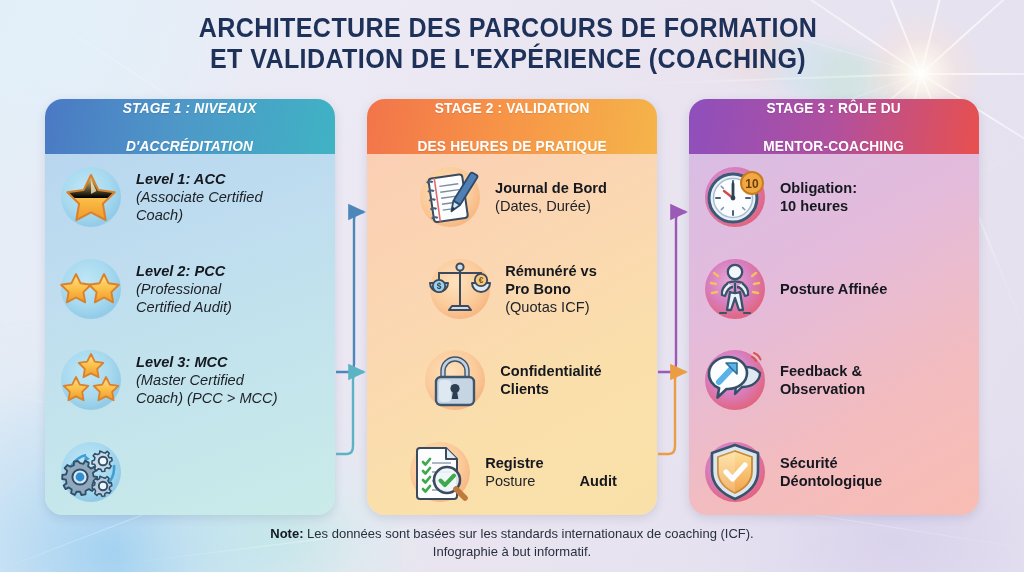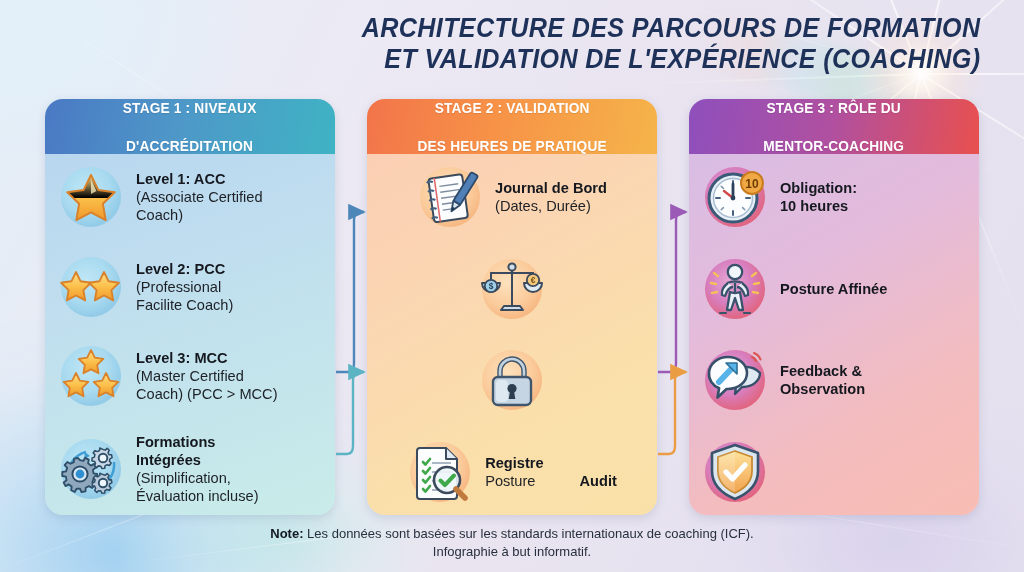--- a/index.html
+++ b/index.html
@@ -55,40 +55,40 @@
     background:linear-gradient(90deg,rgba(255,255,255,0),rgba(255,255,255,.75),rgba(255,255,255,0));
     transform-origin:50% 50%;
   }
   .corner-tl{
     position:absolute;left:-40px;top:-30px;width:300px;height:220px;
     background:radial-gradient(ellipse at 30% 30%,rgba(226,240,250,.9) 0%,rgba(255,255,255,0) 70%);
   }
 
   
   #title{
-    position:absolute;left:0;right:8px;top:13px;text-align:right;z-index:5;font-style:italic;
+    position:absolute;left:0;right:8px;top:13px;text-align:center;z-index:5;
   }
   #title .tl{
     display:block;
     font-family:"Liberation Sans",sans-serif;
     font-weight:bold;font-size:27px;line-height:31px;
     letter-spacing:.4px;color:#1d3159;
     transform:scaleX(.93);
   }
 
   
   #cols{
     position:absolute;left:0;top:99px;width:1024px;height:418px;z-index:4;
   }
   .col{
     position:absolute;top:0;width:290px;height:416px;
     border-radius:18px;overflow:hidden;
     box-shadow:0 3px 10px rgba(80,90,130,.17);
   }
-  .col.c1{left:45px;}
+  .col.c1{left:45px;font-style:italic;}
   .col.c2{left:367px;}
   .col.c3{left:689px;}
 
   .col-head{
     height:55px;display:flex;align-items:center;justify-content:center;
     text-align:center;padding:0 10px;box-sizing:border-box;
   }
   .col-head span{
     color:#fff;font-weight:bold;font-size:15.5px;line-height:19px;
     letter-spacing:.2px;transform:scaleX(.94);display:block;
@@ -220,21 +220,21 @@
             </defs>
             <g transform="translate(-1,0)">
               <path d="M19 18 L23.6 27.3 L33.9 28.8 L26.4 36.1 L28.2 46.3 L19 41.5 L9.8 46.3 L11.6 36.1 L4.1 28.8 L14.4 27.3 Z" fill="url(#stg2)" stroke="#d9822b" stroke-width="1.9" stroke-linejoin="round"></path>
               <path d="M47 18 L51.6 27.3 L61.9 28.8 L54.4 36.1 L56.2 46.3 L47 41.5 L37.8 46.3 L39.6 36.1 L32.1 28.8 L42.4 27.3 Z" fill="url(#stg2)" stroke="#d9822b" stroke-width="1.9" stroke-linejoin="round"></path>
             </g>
           </svg>
         </div>
         <div class="txt">
           <div class="t1">Level 2: PCC</div>
           <div class="t2">(Professional</div>
-          <div class="t2">Facilite Coach)</div>
+          <div class="t2">Certified Audit)</div>
         </div>
       </div>
 
       <div class="item">
         <div class="ic">
           <div class="disc"></div>
           <svg class="gl" viewBox="0 0 66 66">
             <defs>
               <linearGradient id="stg3" x1="0" y1="0" x2="0" y2="1">
                 <stop offset="0" stop-color="#ffe08a"></stop>
@@ -274,26 +274,20 @@
             <g transform="translate(45,22)">
               <path d="M0,-10.5 L2.9,-9.6 L5.1,-11.8 L7.6,-9.3 L6.1,-6.6 L7.6,-3.9 L10.5,-3.9 L11.1,-0.4 L8.4,1 L7.8,4 L10,6.1 L7.9,9.1 L5,8.1 L2.4,9.6 L2.1,12.6 L-1.4,12.8 L-2.6,10 L-5.6,9.6 L-7.7,11.7 L-10.4,9.4 L-9.2,6.6 L-10.5,3.9 L-13.4,3.6 L-13.3,0.1 L-10.5,-1.1 L-9.9,-4.1 L-12,-6.3 L-9.7,-9 L-6.9,-7.8 L-4.2,-9.2 L-3.9,-12.1 Z" fill="#c9d8e6" stroke="#2f4f68" stroke-width="1.9" stroke-linejoin="round" transform="scale(.82)"></path>
                 <circle cx="0" cy="0" r="4.3" fill="#eef5fb" stroke="#2f4f68" stroke-width="1.9"></circle>
             </g>
 
             <g transform="translate(45,47)">
               <path d="M0,-10.5 L2.9,-9.6 L5.1,-11.8 L7.6,-9.3 L6.1,-6.6 L7.6,-3.9 L10.5,-3.9 L11.1,-0.4 L8.4,1 L7.8,4 L10,6.1 L7.9,9.1 L5,8.1 L2.4,9.6 L2.1,12.6 L-1.4,12.8 L-2.6,10 L-5.6,9.6 L-7.7,11.7 L-10.4,9.4 L-9.2,6.6 L-10.5,3.9 L-13.4,3.6 L-13.3,0.1 L-10.5,-1.1 L-9.9,-4.1 L-12,-6.3 L-9.7,-9 L-6.9,-7.8 L-4.2,-9.2 L-3.9,-12.1 Z" fill="#b7c9da" stroke="#2f4f68" stroke-width="1.9" stroke-linejoin="round" transform="scale(.8)"></path>
                 <circle cx="0" cy="0" r="4.2" fill="#eef5fb" stroke="#2f4f68" stroke-width="1.9"></circle>
             </g>
           </svg>
-        </div>
-        <div class="txt">
-          <div class="t1">Formations</div>
-          <div class="t1">Intégrées</div>
-          <div class="t2">(Simplification,</div>
-          <div class="t2">Évaluation incluse)</div>
         </div>
       </div>
 
     </div>
   </div>
 
   <div class="col c2">
     <div class="col-head">
       <span><span>STAGE 2 : VALIDATION</span><br><span>DES HEURES DE PRATIQUE</span></span>
     </div>
@@ -347,33 +341,42 @@
             <circle cx="33" cy="11" r="3.6" fill="#cfdce9" stroke="#3b4a5c" stroke-width="2"></circle>
             <path d="M3 27 L21 27 A9 9 0 0 1 3 27 Z" fill="#dde9f3" stroke="#3b4a5c" stroke-width="2" stroke-linejoin="round"></path>
             <path d="M45 27 L63 27 A9 9 0 0 1 45 27 Z" fill="#dde9f3" stroke="#3b4a5c" stroke-width="2" stroke-linejoin="round"></path>
             <circle cx="12" cy="30" r="6.2" fill="#9fd0ea" stroke="#3b4a5c" stroke-width="1.8"></circle>
             <text x="12" y="33.4" font-size="8.4" font-weight="bold" text-anchor="middle" fill="#2a4258" font-family="Liberation Sans, sans-serif">$</text>
             <circle cx="54" cy="24" r="6.2" fill="#f3c97e" stroke="#3b4a5c" stroke-width="1.8"></circle>
             <text x="54" y="27.4" font-size="8.4" font-weight="bold" text-anchor="middle" fill="#7a4e14" font-family="Liberation Sans, sans-serif">€</text>
             <path d="M22 54 L44 54 L41 50 L25 50 Z" fill="#cfdce9" stroke="#3b4a5c" stroke-width="2" stroke-linejoin="round"></path>
           </svg>
         </div>
+        <div class="txt">
+          <div class="t1">Rémunéré vs</div>
+          <div class="t1">Pro Bono</div>
+          <div class="t2">(Quotas ICF)</div>
+        </div>
       </div>
 
       <div class="item">
         <div class="ic">
           <div class="disc"></div>
           <svg class="gl" viewBox="0 0 66 66">
             <path d="M21 31 v-7 a12 12 0 0 1 24 0 v7" fill="none" stroke="#40566c" stroke-width="5.4"></path>
             <path d="M21 31 v-7 a12 12 0 0 1 24 0 v7" fill="none" stroke="#c3d2e0" stroke-width="2.6"></path>
             <rect x="14" y="30" width="38" height="28" rx="5" fill="#c6d5e3" stroke="#40566c" stroke-width="2.4"></rect>
             <rect x="17" y="33" width="12" height="22" rx="4" fill="#e4edf5" opacity=".75"></rect>
             <circle cx="33" cy="41.5" r="4.6" fill="#2c3e4f"></circle>
             <path d="M31 44 h4 l1.3 8 h-6.6 z" fill="#2c3e4f"></path>
           </svg>
+        </div>
+        <div class="txt">
+          <div class="t1">Confidentialité</div>
+          <div class="t1">Clients</div>
         </div>
       </div>
 
       <div class="item">
         <div class="ic">
           <div class="disc"></div>
           <svg class="gl" viewBox="0 0 66 66">
             <path d="M13 9 h26 l11 11 v37 a3 3 0 0 1 -3 3 h-34 a3 3 0 0 1 -3 -3 v-45 a3 3 0 0 1 3 -3 z" fill="#fbfdff" stroke="#3b4a5c" stroke-width="2"></path>
             <path d="M39 9 v11 h11" fill="#e3ecf4" stroke="#3b4a5c" stroke-width="2" stroke-linejoin="round"></path>
             <g stroke="#8fa0b2" stroke-width="1.5">
@@ -496,20 +499,24 @@
               <linearGradient id="shg" x1="0" y1="0" x2="0" y2="1">
                 <stop offset="0" stop-color="#fde19a"></stop>
                   <stop offset="1" stop-color="#f2a34d"></stop>
               </linearGradient>
             </defs>
             <path d="M33 6 L56 14 v18 c0 14 -11 23 -23 28 C21 55 10 46 10 32 V14 Z" fill="#dbe6ef" stroke="#3a536d" stroke-width="2.6" stroke-linejoin="round"></path>
             <path d="M33 12 L50 18 v14 c0 11 -8.5 18 -17 22 c-8.5 -4 -17 -11 -17 -22 V18 Z" fill="url(#shg)" stroke="#c9892f" stroke-width="1.8" stroke-linejoin="round"></path>
             <path d="M33 12 L33 54 c-8.5 -4 -17 -11 -17 -22 V18 Z" fill="#ffffff" opacity=".18"></path>
             <path d="M24 33 l6.5 7 L43 26" stroke="#fbfdff" stroke-width="5.2" fill="none" stroke-linecap="round" stroke-linejoin="round"></path>
           </svg>
+        </div>
+        <div class="txt">
+          <div class="t1">Sécurité</div>
+          <div class="t1">Déontologique</div>
         </div>
       </div>
 
     </div>
   </div>
 </div>
 
 <svg id="conn" viewBox="0 0 1024 418">
   <defs>
     <marker id="ah-blue" markerWidth="8" markerHeight="8" refX="6.6" refY="4" orient="auto">

